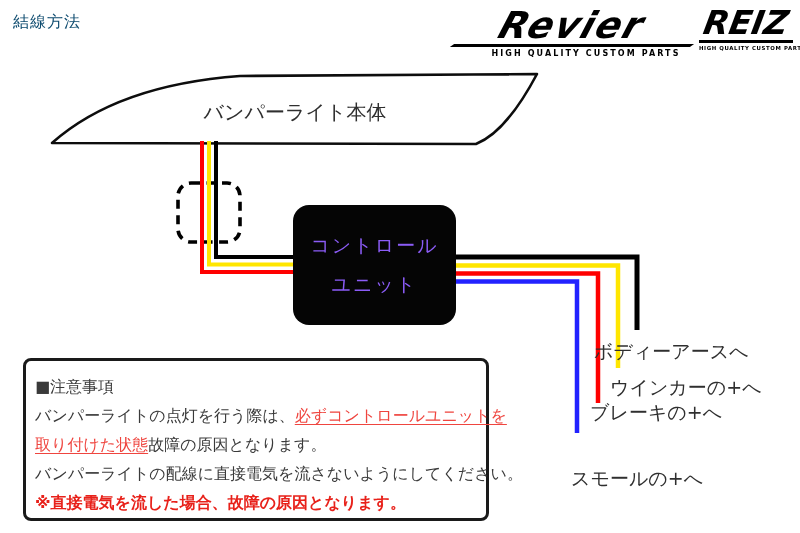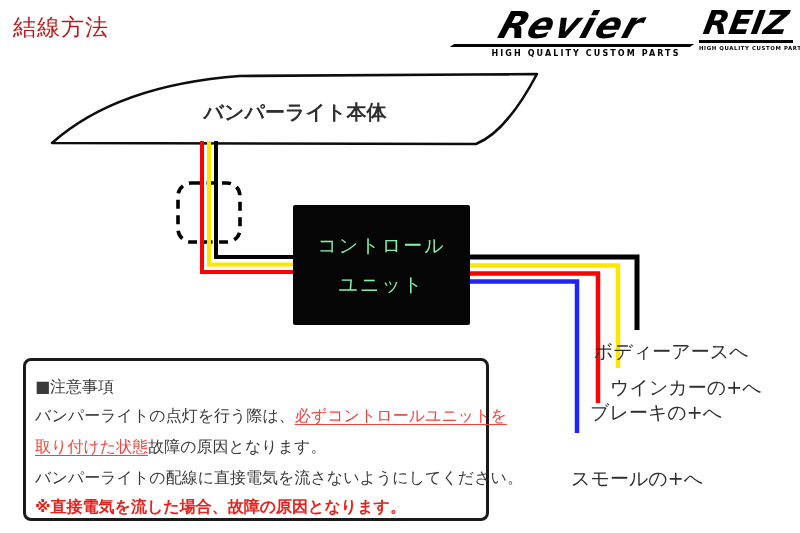--- a/index.html
+++ b/index.html
@@ -2,51 +2,51 @@
 <html><head>
 <meta charset="utf-8">
 <style>
   html,body{margin:0;padding:0;background:#fff;}
   .canvas{
     position:relative;width:800px;height:533px;background:#ffffff;overflow:hidden;
     font-family:"DejaVu Sans","Liberation Sans",sans-serif;
   }
   .abs{position:absolute;}
   
-  .page-title{left:13px;top:12px;font-size:23px;color:#b91c1c;letter-spacing:1px;}
+  .page-title{left:13px;top:12px;font-size:16px;color:#0c4a6e;letter-spacing:1px;}
   
   .revier-logo{left:452px;top:8px;width:240px;color:#000;}
   .revier-name{font-size:37px;line-height:36px;font-weight:bold;font-style:italic;transform:skewX(-18deg);letter-spacing:2px;text-align:center;}
   .revier-bar{height:3px;background:#000;margin-top:0px;transform:skewX(-55deg);}
   .revier-tagline{font-size:8px;font-weight:bold;letter-spacing:2.1px;margin-top:2px;text-align:center;padding-left:28px;white-space:nowrap;}
   .reiz-logo{left:699px;top:6px;width:94px;color:#000;}
   .reiz-name{font-size:33px;line-height:34px;font-weight:900;font-style:italic;transform:skewX(-10deg);text-align:center;}
   .reiz-bar{height:3px;background:#000;margin-top:0px;}
   .reiz-tagline{font-size:5.4px;font-weight:bold;letter-spacing:0.6px;margin-top:2px;text-align:center;white-space:nowrap;}
   
-  .bumper-label{left:145px;top:99px;width:300px;text-align:center;font-size:20px;color:#2f2f2f;font-weight:bold;}
+  .bumper-label{left:145px;top:99px;width:300px;text-align:center;font-size:20px;color:#2f2f2f;}
   .giboshi-label{left:20px;top:209px;font-size:16.5px;color:#2f2f2f;}
   .control-unit{
-    left:293px;top:205px;width:177px;height:120px;background:#050505;border-radius:2px;
+    left:293px;top:205px;width:163px;height:120px;background:#050505;border-radius:16px;
     display:flex;flex-direction:column;align-items:center;justify-content:center;gap:13px;
-    color:#86efac;font-size:19px;letter-spacing:2px;
+    color:#8b5cf6;font-size:19px;letter-spacing:2px;
   }
   .wire-label{color:#2f2f2f;font-size:19px;white-space:nowrap;}
   .wl-earth{left:594px;top:339px;}
   .wl-winker{left:610px;top:375px;}
   .wl-brake{left:590px;top:400px;}
   .wl-small{left:571px;top:440px;margin-top:26px;}
   
   .note-box{
     left:23px;top:358px;width:466px;height:163px;box-sizing:border-box;
     border:3px solid #1a1a1a;border-radius:8px;background:#fff;
     padding:11px 9px 0 9px;font-size:16px;color:#3a3a3a;line-height:29px;
   }
   .note-line{white-space:nowrap;}
-  .red-u{text-decoration:underline;text-underline-offset:3px;font-family:Liberation Mono, monospace;}
+  .red-u{text-decoration:underline;text-underline-offset:3px;}
   svg{display:block;}
 </style>
 </head>
 <body>
 
 <div class="canvas">
 
   <svg class="abs" style="left:0;top:0" width="800" height="533" viewBox="0 0 800 533">
 
     <path d="M 52 143 C 88 111, 145 83, 240 76 L 537 74 C 520 106, 499 135, 476 144 Z" fill="#ffffff" stroke="#0d0d0d" stroke-width="2.6" stroke-linejoin="round"></path>

